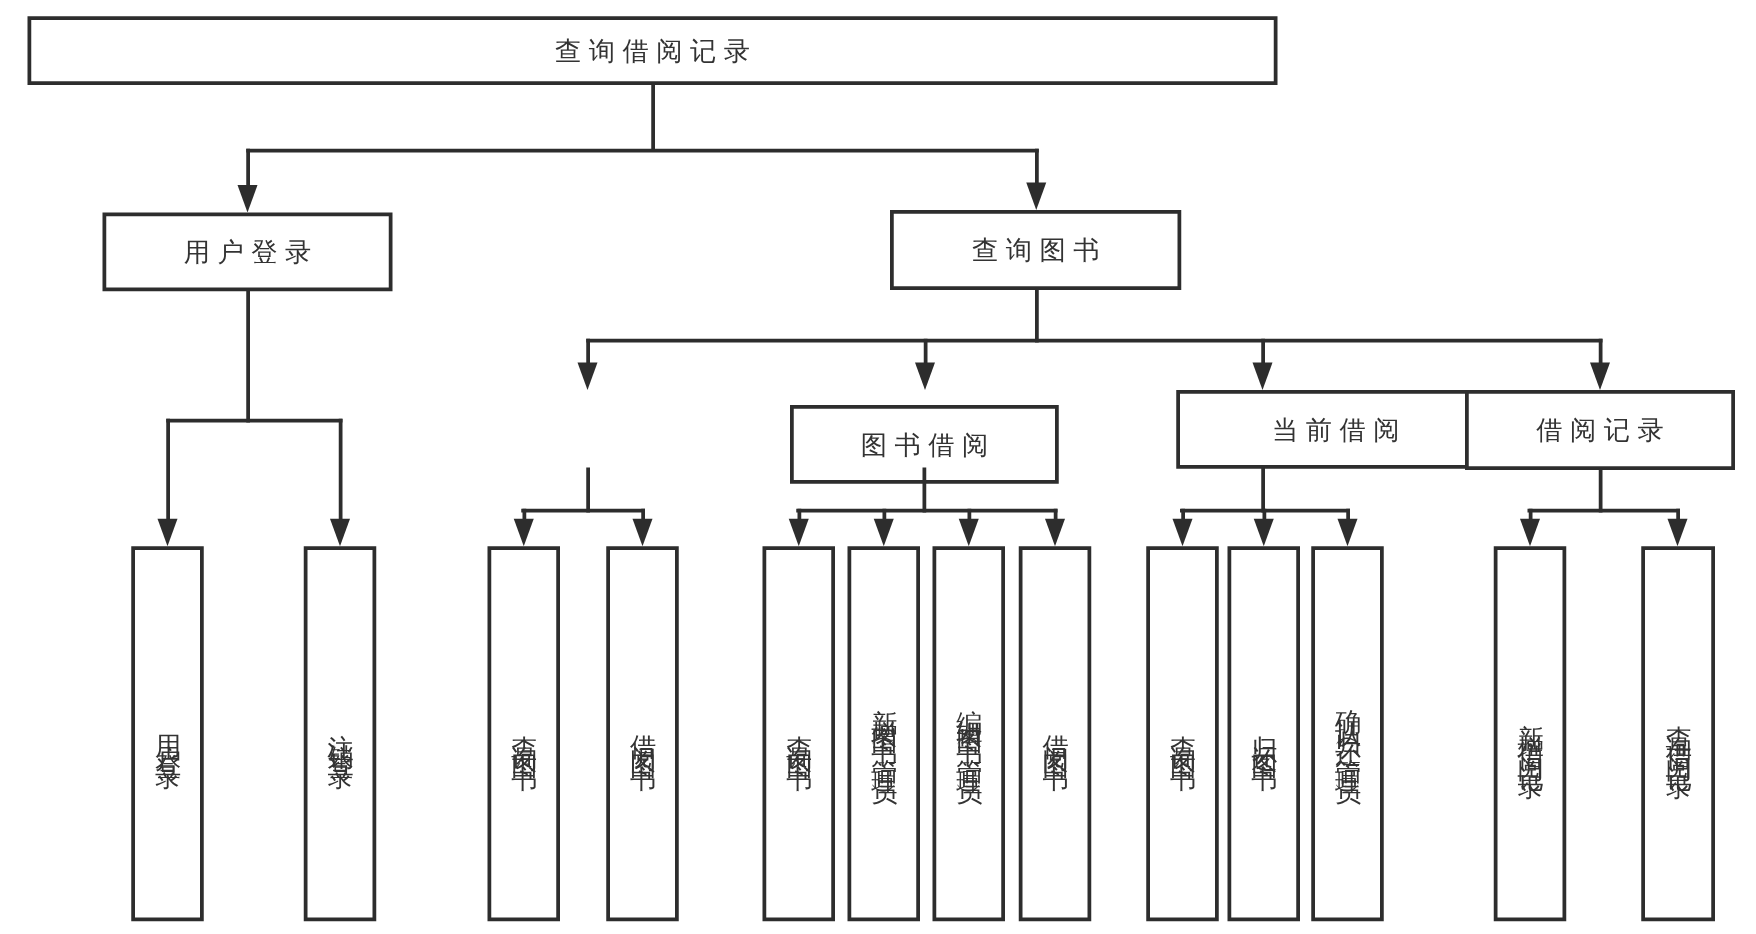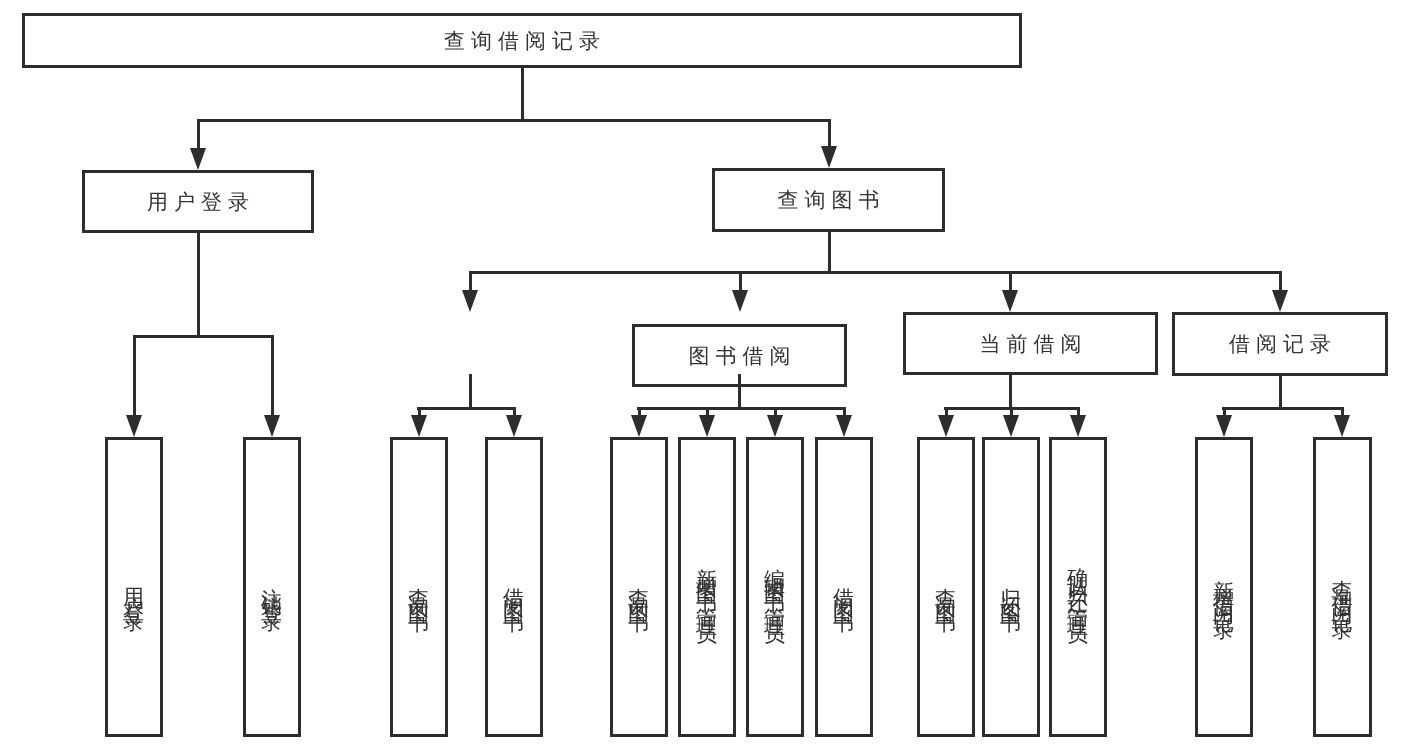--- a/index.html
+++ b/index.html
@@ -57,21 +57,21 @@
   <div class="line" style="left:469px;top:271px;width:3px;height:21px"></div>
   <div class="line" style="left:739px;top:271px;width:3px;height:21px"></div>
   <div class="line" style="left:1009px;top:271px;width:3px;height:21px"></div>
   <div class="line" style="left:1279px;top:271px;width:3px;height:21px"></div>
   <div class="arrow" style="left:462px;top:290px"></div>
   <div class="arrow" style="left:732px;top:290px"></div>
   <div class="arrow" style="left:1002px;top:290px"></div>
   <div class="arrow" style="left:1272px;top:290px"></div>
 
   <div class="node h" style="left:632px;top:324px;width:215px;height:63px">图书借阅</div>
-  <div class="node h" style="left:903px;top:312px;width:255px;height:63px">当前借阅</div>
+  <div class="node h" style="left:941px;top:312px;width:255px;height:63px">当前借阅</div>
   <div class="node h" style="left:1172px;top:312px;width:216px;height:64px">借阅记录</div>
 
   <div class="line" style="left:469px;top:374px;width:3px;height:36px"></div>
   <div class="line" style="left:417px;top:407px;width:99px;height:3px"></div>
   <div class="line" style="left:418px;top:407px;width:3px;height:10px"></div>
   <div class="line" style="left:513px;top:407px;width:3px;height:10px"></div>
   <div class="arrow" style="left:411px;top:415px"></div>
   <div class="arrow" style="left:506px;top:415px"></div>
 
   <div class="line" style="left:738px;top:374px;width:3px;height:36px"></div>

